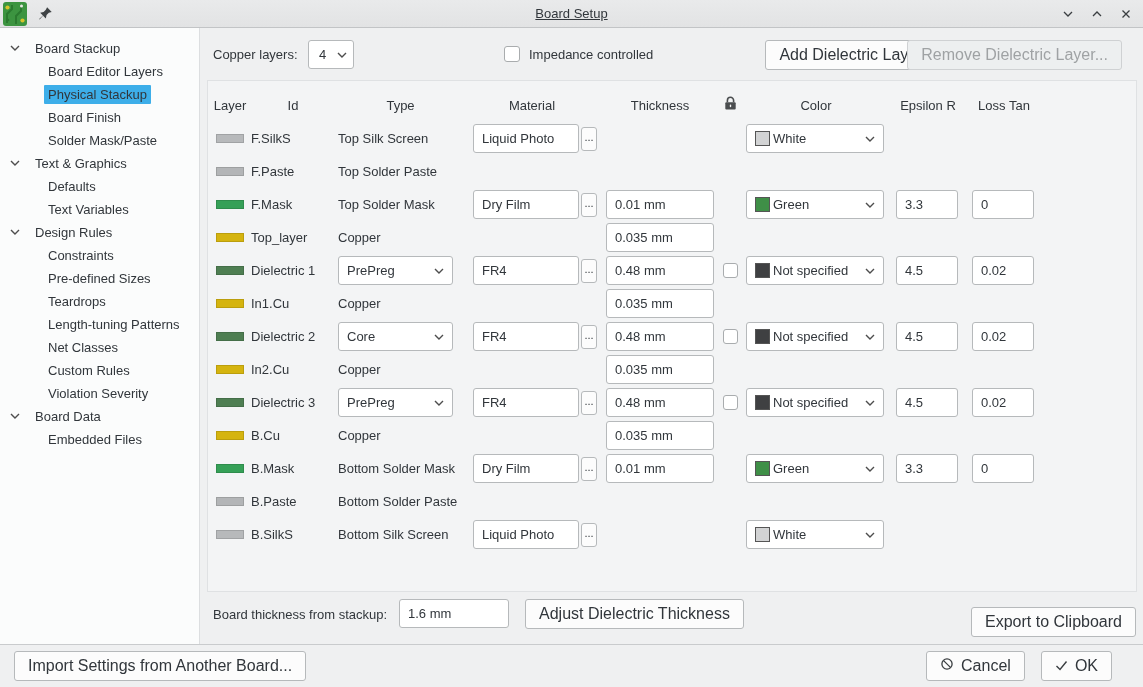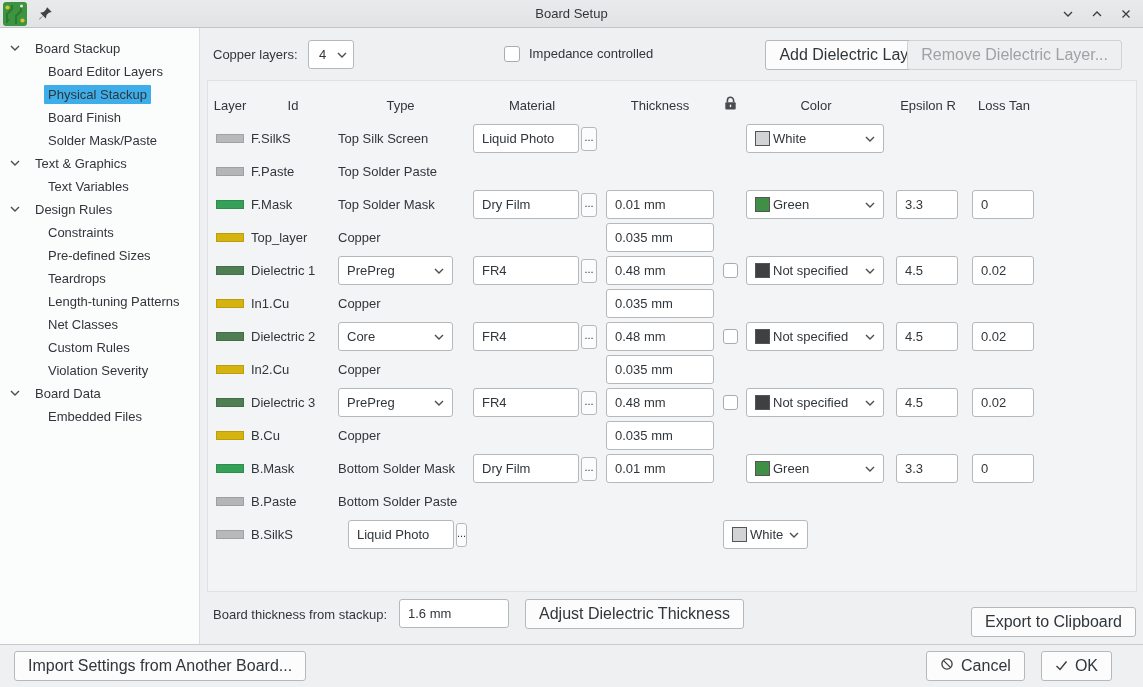--- a/index.html
+++ b/index.html
@@ -4,42 +4,42 @@
 <style>
   * { margin:0; padding:0; box-sizing:border-box; font-family:"Liberation Sans", sans-serif; }
   html,body { width:1143px; height:687px; overflow:hidden; background:#eff0f1; color:#31363b; font-size:13px; }
 
   
   .titlebar { position:absolute; left:0; top:0; width:1143px; height:28px;
     background:linear-gradient(#e9eaeb,#e2e3e4); border-bottom:1px solid #c2c4c6;
     display:flex; align-items:center; }
   .app-icon { margin-left:3px; width:24px; height:24px; display:flex; }
   .pin { margin-left:11px; display:flex; }
-  .title { position:absolute; left:0; right:0; text-align:center; color:#31363b; }
+  .title { position:absolute; left:0; right:0; text-align:center; color:#31363b;text-decoration:underline; }
   .win-controls { position:absolute; right:9px; top:0; height:28px; display:flex; align-items:center; gap:13px; }
   .win-btn { width:16px; height:16px; display:flex; align-items:center; justify-content:center; }
 
   
   .sidebar { position:absolute; left:0; top:28px; width:200px; bottom:43px;
     background:#fbfcfc; border-right:1px solid #dcdee0; overflow:hidden; }
   .tree { padding-top:9px; }
   .titem { height:23px; display:flex; align-items:center; position:relative; white-space:nowrap; }
   .titem .exp { position:absolute; left:10px; top:8px; display:flex; }
   .titem .lbl { padding:2px 4px; border-radius:1px; }
   .titem.lv0 .lbl { margin-left:31px; }
   .titem.lv1 .lbl { margin-left:44px; }
   .titem .lbl.selected { background:#3daee9; }
 
   
   .main { position:absolute; left:200px; top:28px; right:0; bottom:43px; background:#eff0f1; }
 
   .copper-row { position:absolute; top:12px; left:13px; right:6px; height:31px; }
   .cl-label { position:absolute; left:0; top:7px; }
   .cl-select { position:absolute; left:95px; top:0; width:46px; }
-  .imp-group { position:absolute; left:291px; top:6px; display:flex; gap:9px; }
+  .imp-group { position:absolute; left:291px; top:6px; display:flex; align-items:center; gap:9px; }
 
   .panel { position:absolute; left:7px; top:52px; width:930px; height:512px;
     background:#f3f4f5; border:1px solid #dfe1e3; }
 
   .grid { display:grid; grid-template-columns:36px 90px 125px 138px 118px 23px 148px 76px 76px; align-items:center; }
   .ghead { position:absolute; left:4px; top:10px; width:830px; height:28px; }
   .ghead > div { text-align:center; white-space:nowrap; }
   .grows { position:absolute; left:4px; top:41px; width:830px; }
   .srow { height:33px; }
   .cell { display:flex; align-items:center; height:100%; }
@@ -150,20 +150,23 @@
       </div>
       <div class="titem lv0">
         <span class="exp">
           <svg width="10" height="6" viewBox="0 0 10 6">
             <polyline points="1,1 5,5 9,1" fill="none" stroke="#4d4d4d" stroke-width="1.4"></polyline>
           </svg>
         </span>
         <span class="lbl">Text &amp; Graphics</span>
       </div>
       <div class="titem lv1">
+        <span class="lbl">Defaults</span>
+      </div>
+      <div class="titem lv1">
         <span class="lbl">Text Variables</span>
       </div>
       <div class="titem lv0">
         <span class="exp">
           <svg width="10" height="6" viewBox="0 0 10 6">
             <polyline points="1,1 5,5 9,1" fill="none" stroke="#4d4d4d" stroke-width="1.4"></polyline>
           </svg>
         </span>
         <span class="lbl">Design Rules</span>
       </div>
@@ -562,20 +565,23 @@
           <div class="cell"></div>
           <div class="cell"></div>
           <div class="cell eps-cell"></div>
           <div class="cell loss-cell"></div>
         </div>
         <div class="grid srow">
           <div class="cell">
             <div class="swatch" style="background: rgb(183, 185, 187);"></div>
           </div>
           <div class="cell idtext">B.SilkS</div>
+          <div class="cell">
+            <span>Bottom Silk Screen</span>
+          </div>
           <div class="cell mat-cell">
             <input class="tinput w-material" value="Liquid Photo" style="">
             <div class="dots">...</div>
           </div>
           <div class="cell"></div>
           <div class="cell"></div>
           <div class="cell">
             <div class="sel w-color">
               <span class="csw" style="background: rgb(210, 211, 212);"></span>
               <span style="margin-left: -3px;">White</span>

